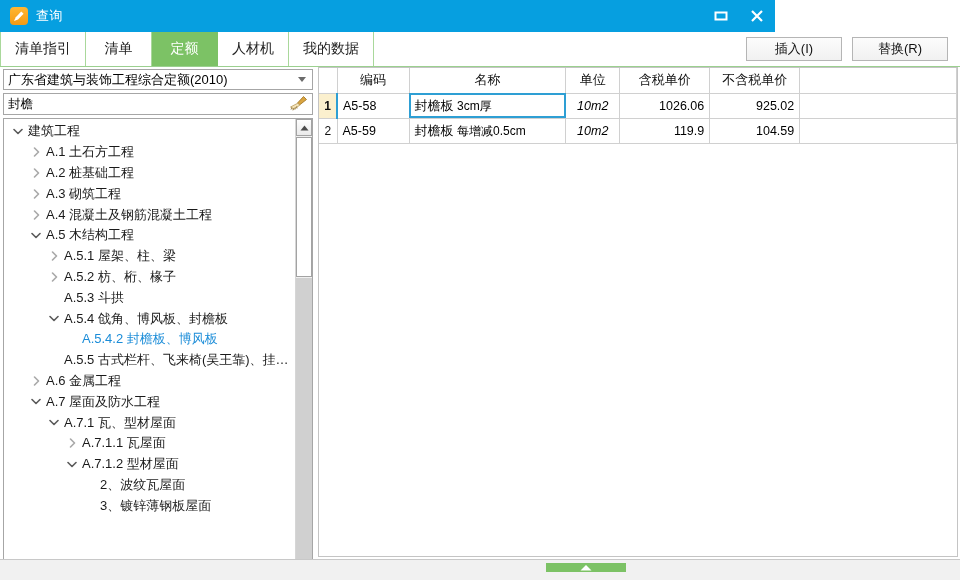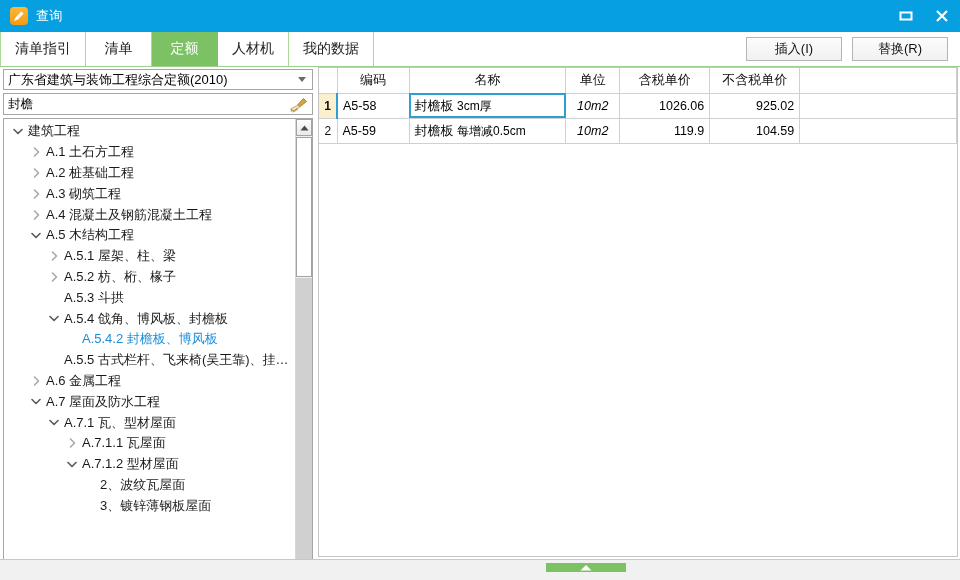--- a/index.html
+++ b/index.html
@@ -21,21 +21,21 @@
     width: 960px;
     height: 580px;
     background: #ffffff;
     box-sizing: border-box;
   }
 
   
   .titlebar {
     position: absolute;
     left: 0; top: 0;
-    width: 960px; height: 32px;
+    width: 775px; height: 32px;
     background: #069fe0;
     display: flex;
     align-items: center;
   }
   .app-icon {
     width: 18px; height: 18px;
     margin-left: 10px;
     border-radius: 4px;
     background: linear-gradient(#ffb733, #f59a12);
     position: relative;
@@ -155,21 +155,21 @@
     border-top: 5px solid #6b6b6b;
   }
   .searchbox {
     position: absolute;
     left: 3px; top: 26px;
     width: 310px; height: 22px;
     border: 1px solid #a6a6a6;
     background: #ffffff;
     box-sizing: border-box;
     display: flex;
-    align-items: flex-end;
+    align-items: flex-start;
   }
   .searchbox input {
     border: none;
     outline: none;
     flex: 1;
     height: 18px;
     padding-left: 4px;
     font-family: "Liberation Sans", sans-serif;
     font-size: 12.5px;
     color: #000;

